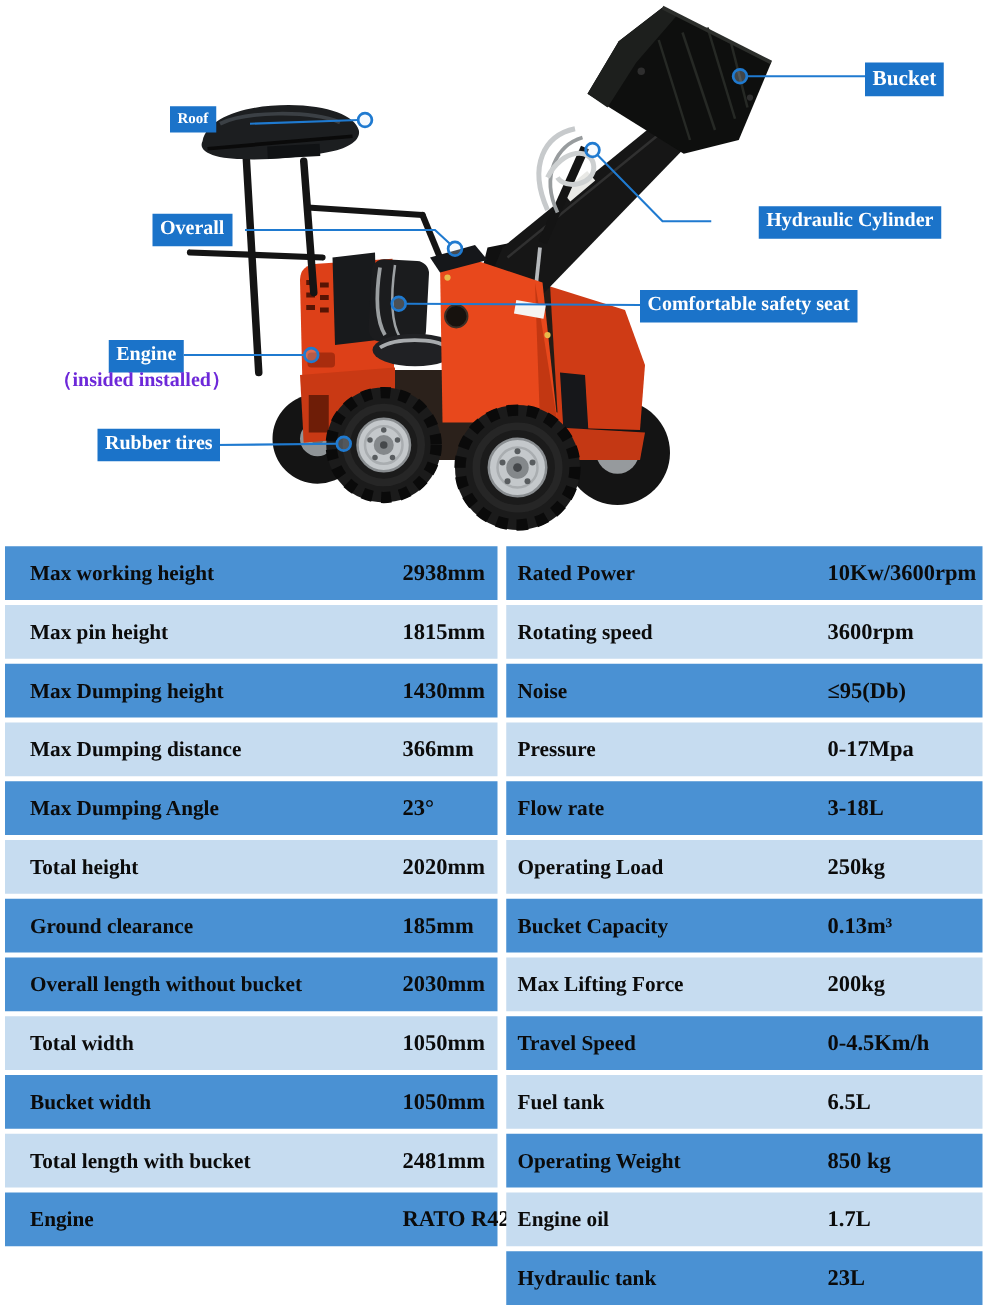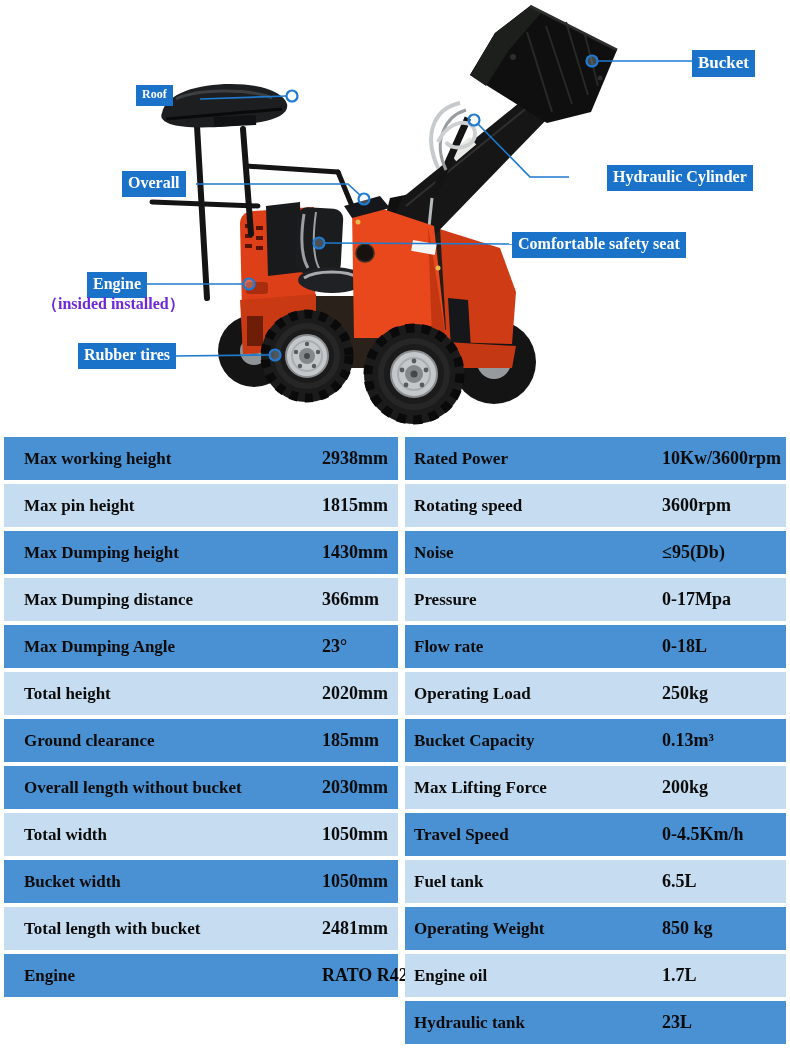--- a/index.html
+++ b/index.html
@@ -262,21 +262,21 @@
     <div class="spec-row dark">
       <span class="spec-label">Noise</span>
       <span class="spec-value">≤95(Db)</span>
     </div>
     <div class="spec-row light">
       <span class="spec-label">Pressure</span>
       <span class="spec-value">0-17Mpa</span>
     </div>
     <div class="spec-row dark">
       <span class="spec-label">Flow rate</span>
-      <span class="spec-value">0-18L</span>
+      <span class="spec-value">3-18L</span>
     </div>
     <div class="spec-row light">
       <span class="spec-label">Operating Load</span>
       <span class="spec-value">250kg</span>
     </div>
     <div class="spec-row dark">
       <span class="spec-label">Bucket Capacity</span>
       <span class="spec-value">0.13m³</span>
     </div>
     <div class="spec-row light">

